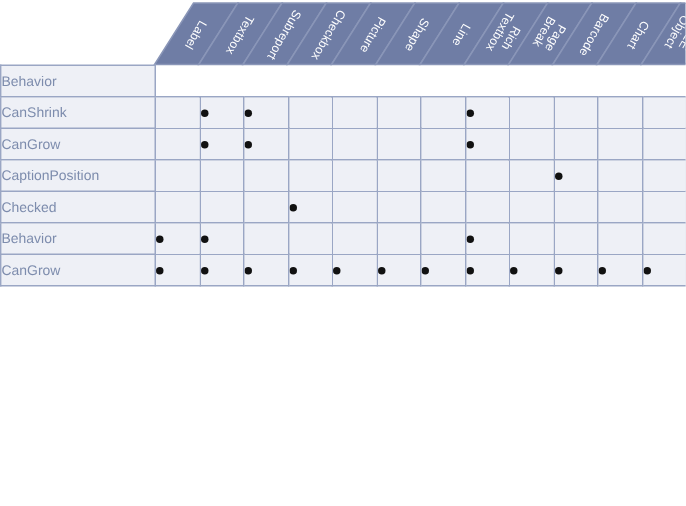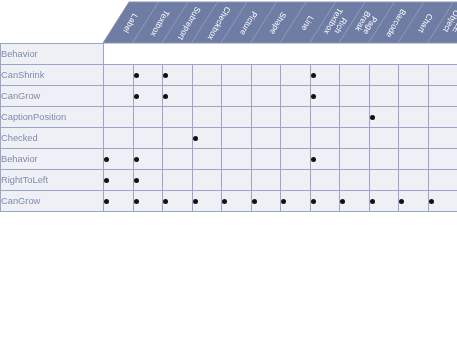--- a/index.html
+++ b/index.html
@@ -270,35 +270,20 @@
             <td class="mark-cell"></td>
             <td class="mark-cell"></td>
             <td class="mark-cell"></td>
             <td class="mark-cell"><span class="dot" style="background: rgb(17, 17, 17);"></span></td>
             <td class="mark-cell"></td>
             <td class="mark-cell"></td>
             <td class="mark-cell"></td>
             <td class="mark-cell"></td>
           </tr>
           <tr>
-            <td class="row-head">RightToLeft</td>
-            <td class="mark-cell"><span class="dot" style="background: rgb(17, 17, 17);"></span></td>
-            <td class="mark-cell"><span class="dot" style="background: rgb(17, 17, 17);"></span></td>
-            <td class="mark-cell"></td>
-            <td class="mark-cell"></td>
-            <td class="mark-cell"></td>
-            <td class="mark-cell"></td>
-            <td class="mark-cell"></td>
-            <td class="mark-cell"></td>
-            <td class="mark-cell"></td>
-            <td class="mark-cell"></td>
-            <td class="mark-cell"></td>
-            <td class="mark-cell"></td>
-          </tr>
-          <tr>
             <td class="row-head">CanGrow</td>
             <td class="mark-cell"><span class="dot" style="background: rgb(17, 17, 17);"></span></td>
             <td class="mark-cell"><span class="dot" style="background: rgb(17, 17, 17);"></span></td>
             <td class="mark-cell"><span class="dot" style="background: rgb(17, 17, 17);"></span></td>
             <td class="mark-cell"><span class="dot" style="background: rgb(17, 17, 17);"></span></td>
             <td class="mark-cell"><span class="dot" style="background: rgb(17, 17, 17);"></span></td>
             <td class="mark-cell"><span class="dot" style="background: rgb(17, 17, 17);"></span></td>
             <td class="mark-cell"><span class="dot" style="background: rgb(17, 17, 17);"></span></td>
             <td class="mark-cell"><span class="dot" style="background: rgb(17, 17, 17);"></span></td>
             <td class="mark-cell"><span class="dot" style="background: rgb(17, 17, 17);"></span></td>

